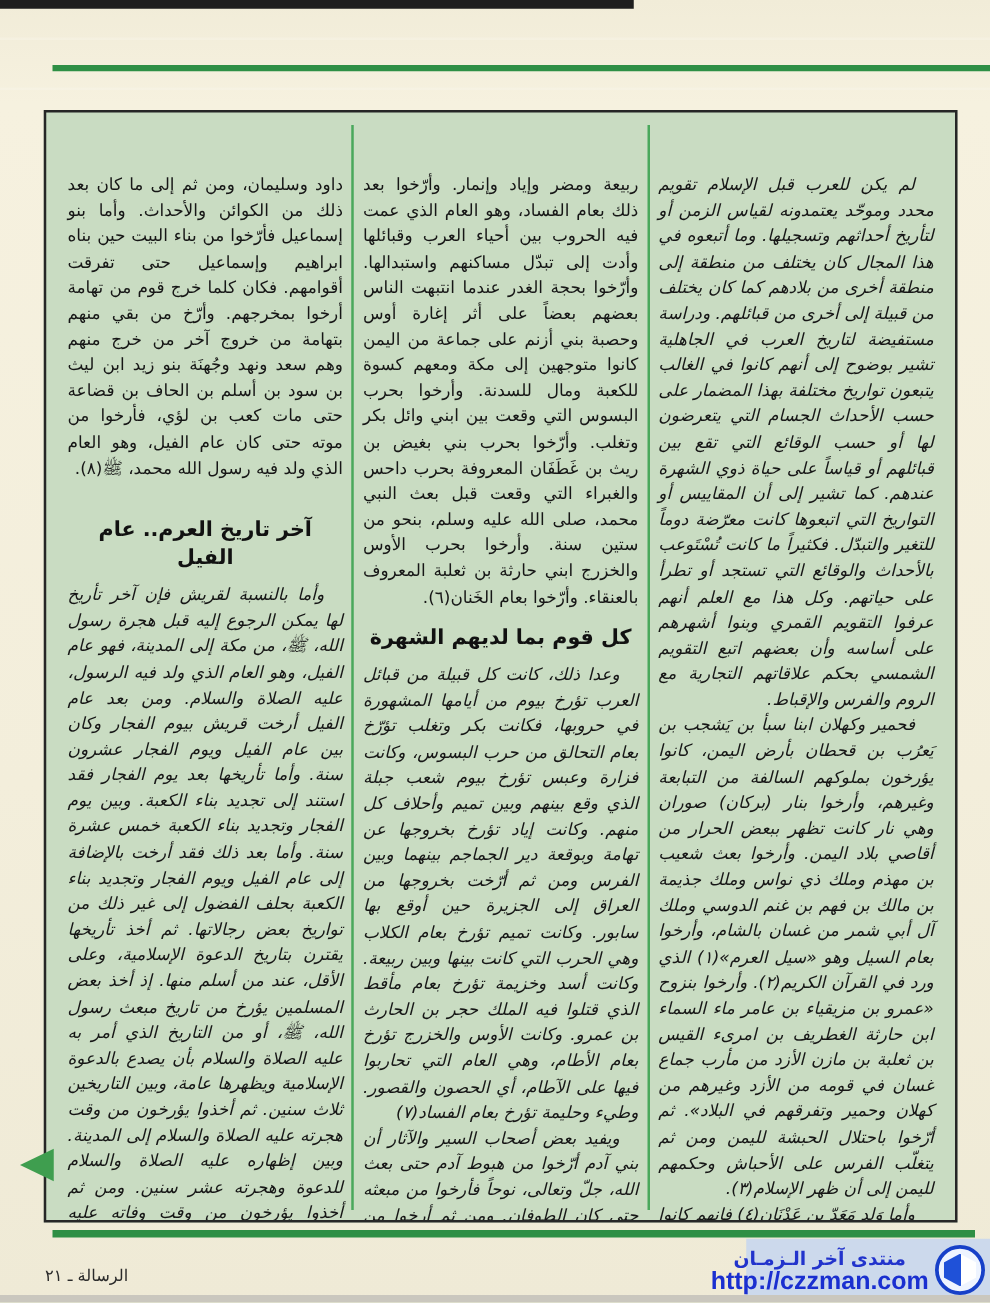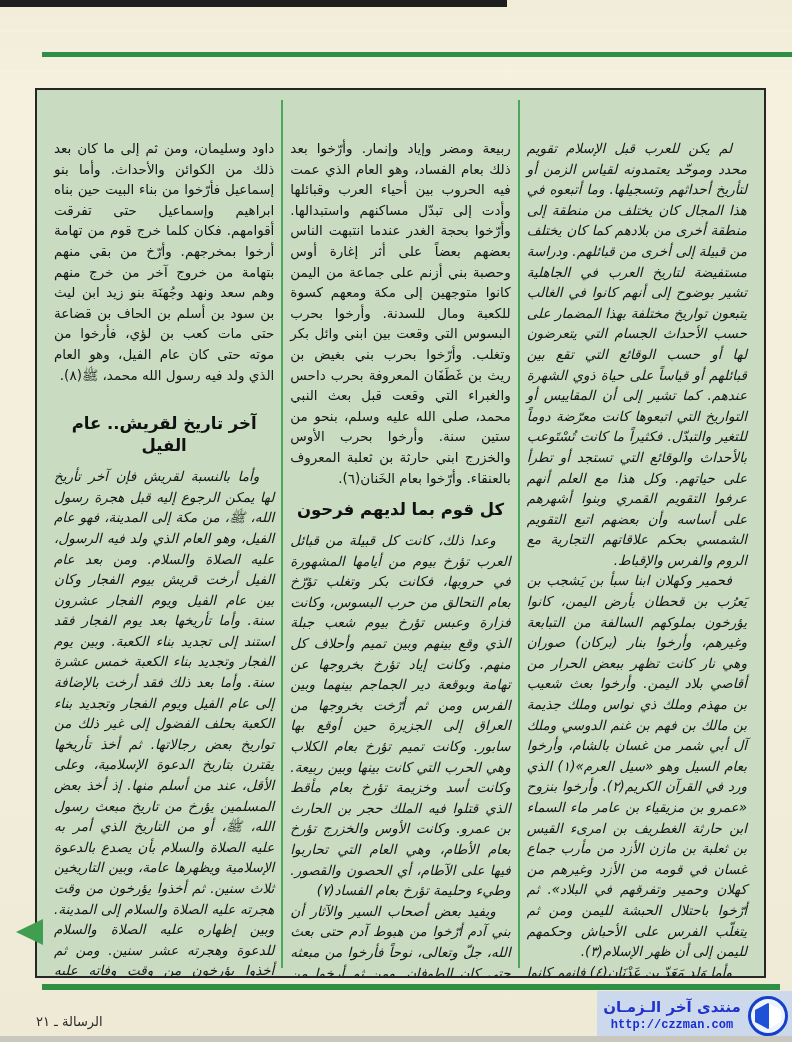--- a/index.html
+++ b/index.html
@@ -86,22 +86,22 @@
     background:linear-gradient(to right,#1f51d8 0 52%,#ffffff 52% 100%);
     clip-path:polygon(50% 0,100% 27%,100% 73%,50% 100%,0 73%,0 27%);
   }
   .logo-text{
     flex:1;display:flex;flex-direction:column;align-items:center;justify-content:center;
   }
   .logo-title{
     font-size:15px;font-weight:bold;color:#2233cc;direction:rtl;line-height:19px;
   }
   .logo-url{
-    font-family:Liberation Mono, monospace;
-    font-size:12px;font-weight:bold;color:#1a2fd0;direction:ltr;line-height:17px;
+    font-family:Liberation Sans, sans-serif;
+    font-size:20px;font-weight:bold;color:#1a2fd0;direction:ltr;line-height:17px;
   }
 </style>
 </head>
 <body>
 
 <div class="page">
 
   <div class="scan-top-edge"></div>
   <div class="streak" style="top:30px;opacity:.35"></div>
   <div class="streak" style="top:70px;opacity:.3"></div>
@@ -114,30 +114,30 @@
       <div class="col">
         <p class="indent">لم يكن للعرب قبل الإسلام تقويم محدد وموحّد يعتمدونه لقياس الزمن أو لتأريخ أحداثهم وتسجيلها. وما أتبعوه في هذا المجال كان يختلف من منطقة إلى منطقة أخرى من بلادهم كما كان يختلف من قبيلة إلى أخرى من قبائلهم. ودراسة مستفيضة لتاريخ العرب في الجاهلية تشير بوضوح إلى أنهم كانوا في الغالب يتبعون تواريخ مختلفة بهذا المضمار على حسب الأحداث الجسام التي يتعرضون لها أو حسب الوقائع التي تقع بين قبائلهم أو قياساً على حياة ذوي الشهرة عندهم. كما تشير إلى أن المقاييس أو التواريخ التي اتبعوها كانت معرّضة دوماً للتغير والتبدّل. فكثيراً ما كانت تُسْتَوعب بالأحداث والوقائع التي تستجد أو تطرأ على حياتهم. وكل هذا مع العلم أنهم عرفوا التقويم القمري وبنوا أشهرهم على أساسه وأن بعضهم اتبع التقويم الشمسي بحكم علاقاتهم التجارية مع الروم والفرس والإقباط.</p>
         <p class="indent">فحمير وكهلان ابنا سبأ بن يَشجب بن يَعرُب بن قحطان بأرض اليمن، كانوا يؤرخون بملوكهم السالفة من التبابعة وغيرهم، وأرخوا بنار (بركان) صوران وهي نار كانت تظهر ببعض الحرار من أقاصي بلاد اليمن. وأرخوا بعث شعيب بن مهذم وملك ذي نواس وملك جذيمة بن مالك بن فهم بن غنم الدوسي وملك آل أبي شمر من غسان بالشام، وأرخوا بعام السيل وهو «سيل العرم»(١) الذي ورد في القرآن الكريم(٢). وأرخوا بنزوح «عمرو بن مزيقياء بن عامر ماء السماء ابن حارثة الغطريف بن امرىء القيس بن ثعلبة بن مازن الأزد من مأرب جماع غسان في قومه من الأزد وغيرهم من كهلان وحمير وتفرقهم في البلاد». ثم أرّخوا باحتلال الحبشة لليمن ومن ثم يتغلّب الفرس على الأحباش وحكمهم لليمن إلى أن ظهر الإسلام(٣).</p>
         <p class="indent">وأما وَلد مَعَدّ بن عَدْنَان(٤) فإنهم كانوا يؤرخون بغلبة جُرْهم العماليق وإخراجهم إياهم عن الحرم. ثم أرخوا بهلاك جُرْهم في الحرم(٥). ثم أرخوا بعام التفرق وهو العام الذي تفرق في ولد نزار بن معد بن عدنان من</p>
       </div>
 
       <div class="col-sep"></div>
 
       <div class="col">
         <p>ربيعة ومضر وإياد وإنمار. وأرّخوا بعد ذلك بعام الفساد، وهو العام الذي عمت فيه الحروب بين أحياء العرب وقبائلها وأدت إلى تبدّل مساكنهم واستبدالها. وأرّخوا بحجة الغدر عندما انتبهت الناس بعضهم بعضاً على أثر إغارة أوس وحصبة بني أزنم على جماعة من اليمن كانوا متوجهين إلى مكة ومعهم كسوة للكعبة ومال للسدنة. وأرخوا بحرب البسوس التي وقعت بين ابني وائل بكر وتغلب. وأرّخوا بحرب بني بغيض بن ريث بن غَطَفَان المعروفة بحرب داحس والغبراء التي وقعت قبل بعث النبي محمد، صلى الله عليه وسلم، بنحو من ستين سنة. وأرخوا بحرب الأوس والخزرج ابني حارثة بن ثعلبة المعروف بالعنقاء. وأرّخوا بعام الخَنان(٦).</p>
-        <h3 class="col-heading">كل قوم بما لديهم فرحون</h3>
+        <h3 class="col-heading">كل قوم بما لديهم الشهرة</h3>
         <p class="indent">وعدا ذلك، كانت كل قبيلة من قبائل العرب تؤرخ بيوم من أيامها المشهورة في حروبها، فكانت بكر وتغلب تؤرّخ بعام التحالق من حرب البسوس، وكانت فزارة وعبس تؤرخ بيوم شعب جبلة الذي وقع بينهم وبين تميم وأحلاف كل منهم. وكانت إياد تؤرخ بخروجها عن تهامة وبوقعة دير الجماجم بينهما وبين الفرس ومن ثم أرّخت بخروجها من العراق إلى الجزيرة حين أوقع بها سابور. وكانت تميم تؤرخ بعام الكلاب وهي الحرب التي كانت بينها وبين ربيعة. وكانت أسد وخزيمة تؤرخ بعام مأقط الذي قتلوا فيه الملك حجر بن الحارث بن عمرو. وكانت الأوس والخزرج تؤرخ بعام الأطام، وهي العام التي تحاربوا فيها على الآطام، أي الحصون والقصور. وطيء وحليمة تؤرخ بعام الفساد(٧)</p>
         <p class="indent">ويفيد بعض أصحاب السير والآثار أن بني آدم أرّخوا من هبوط آدم حتى بعث الله، جلّ وتعالى، نوحاً فأرخوا من مبعثه حتى كان الطوفان. ومن ثم أرخوا من الطوفان إلى نار ابراهيم. ولما كثر ولد ابراهيم افترقوا فأرّخوا بنو إسحاق من نار ابراهيم إلى يوسف، ومن يوسف إلى مبعث موسى ومن مبعث موسى إلى</p>
       </div>
 
       <div class="col-sep"></div>
 
       <div class="col">
         <p>داود وسليمان، ومن ثم إلى ما كان بعد ذلك من الكوائن والأحداث. وأما بنو إسماعيل فأرّخوا من بناء البيت حين بناه ابراهيم وإسماعيل حتى تفرقت أقوامهم. فكان كلما خرج قوم من تهامة أرخوا بمخرجهم. وأرّخ من بقي منهم بتهامة من خروج آخر من خرج منهم وهم سعد ونهد وجُهنَة بنو زيد ابن ليث بن سود بن أسلم بن الحاف بن قضاعة حتى مات كعب بن لؤي، فأرخوا من موته حتى كان عام الفيل، وهو العام الذي ولد فيه رسول الله محمد، ﷺ(٨).</p>
-        <h3 class="col-heading spaced">آخر تاريخ لقريش.. عام الفيل</h3>
+        <h3 class="col-heading spaced">آخر تاريخ العرم.. عام الفيل</h3>
         <p class="indent">وأما بالنسبة لقريش فإن آخر تأريخ لها يمكن الرجوع إليه قبل هجرة رسول الله، ﷺ، من مكة إلى المدينة، فهو عام الفيل، وهو العام الذي ولد فيه الرسول، عليه الصلاة والسلام. ومن بعد عام الفيل أرخت قريش بيوم الفجار وكان بين عام الفيل ويوم الفجار عشرون سنة. وأما تأريخها بعد يوم الفجار فقد استند إلى تجديد بناء الكعبة. وبين يوم الفجار وتجديد بناء الكعبة خمس عشرة سنة. وأما بعد ذلك فقد أرخت بالإضافة إلى عام الفيل ويوم الفجار وتجديد بناء الكعبة بحلف الفضول إلى غير ذلك من تواريخ بعض رجالاتها. ثم أخذ تأريخها يقترن بتاريخ الدعوة الإسلامية، وعلى الأقل، عند من أسلم منها. إذ أخذ بعض المسلمين يؤرخ من تاريخ مبعث رسول الله، ﷺ، أو من التاريخ الذي أمر به عليه الصلاة والسلام بأن يصدع بالدعوة الإسلامية ويظهرها عامة، وبين التاريخين ثلاث سنين. ثم أخذوا يؤرخون من وقت هجرته عليه الصلاة والسلام إلى المدينة. وبين إظهاره عليه الصلاة والسلام للدعوة وهجرته عشر سنين. ومن ثم أخذوا يؤرخون من وقت وفاته عليه الصلاة والسلام. وبين وصوله عليه الصلاة والسلام إلى المدينة ووفاته، إحدى عشر سنة.</p>
 
       </div>
 
     </div>
   </div>
 
   <div class="green-arrow"></div>
 
   <div class="rule-green-bottom"></div>

